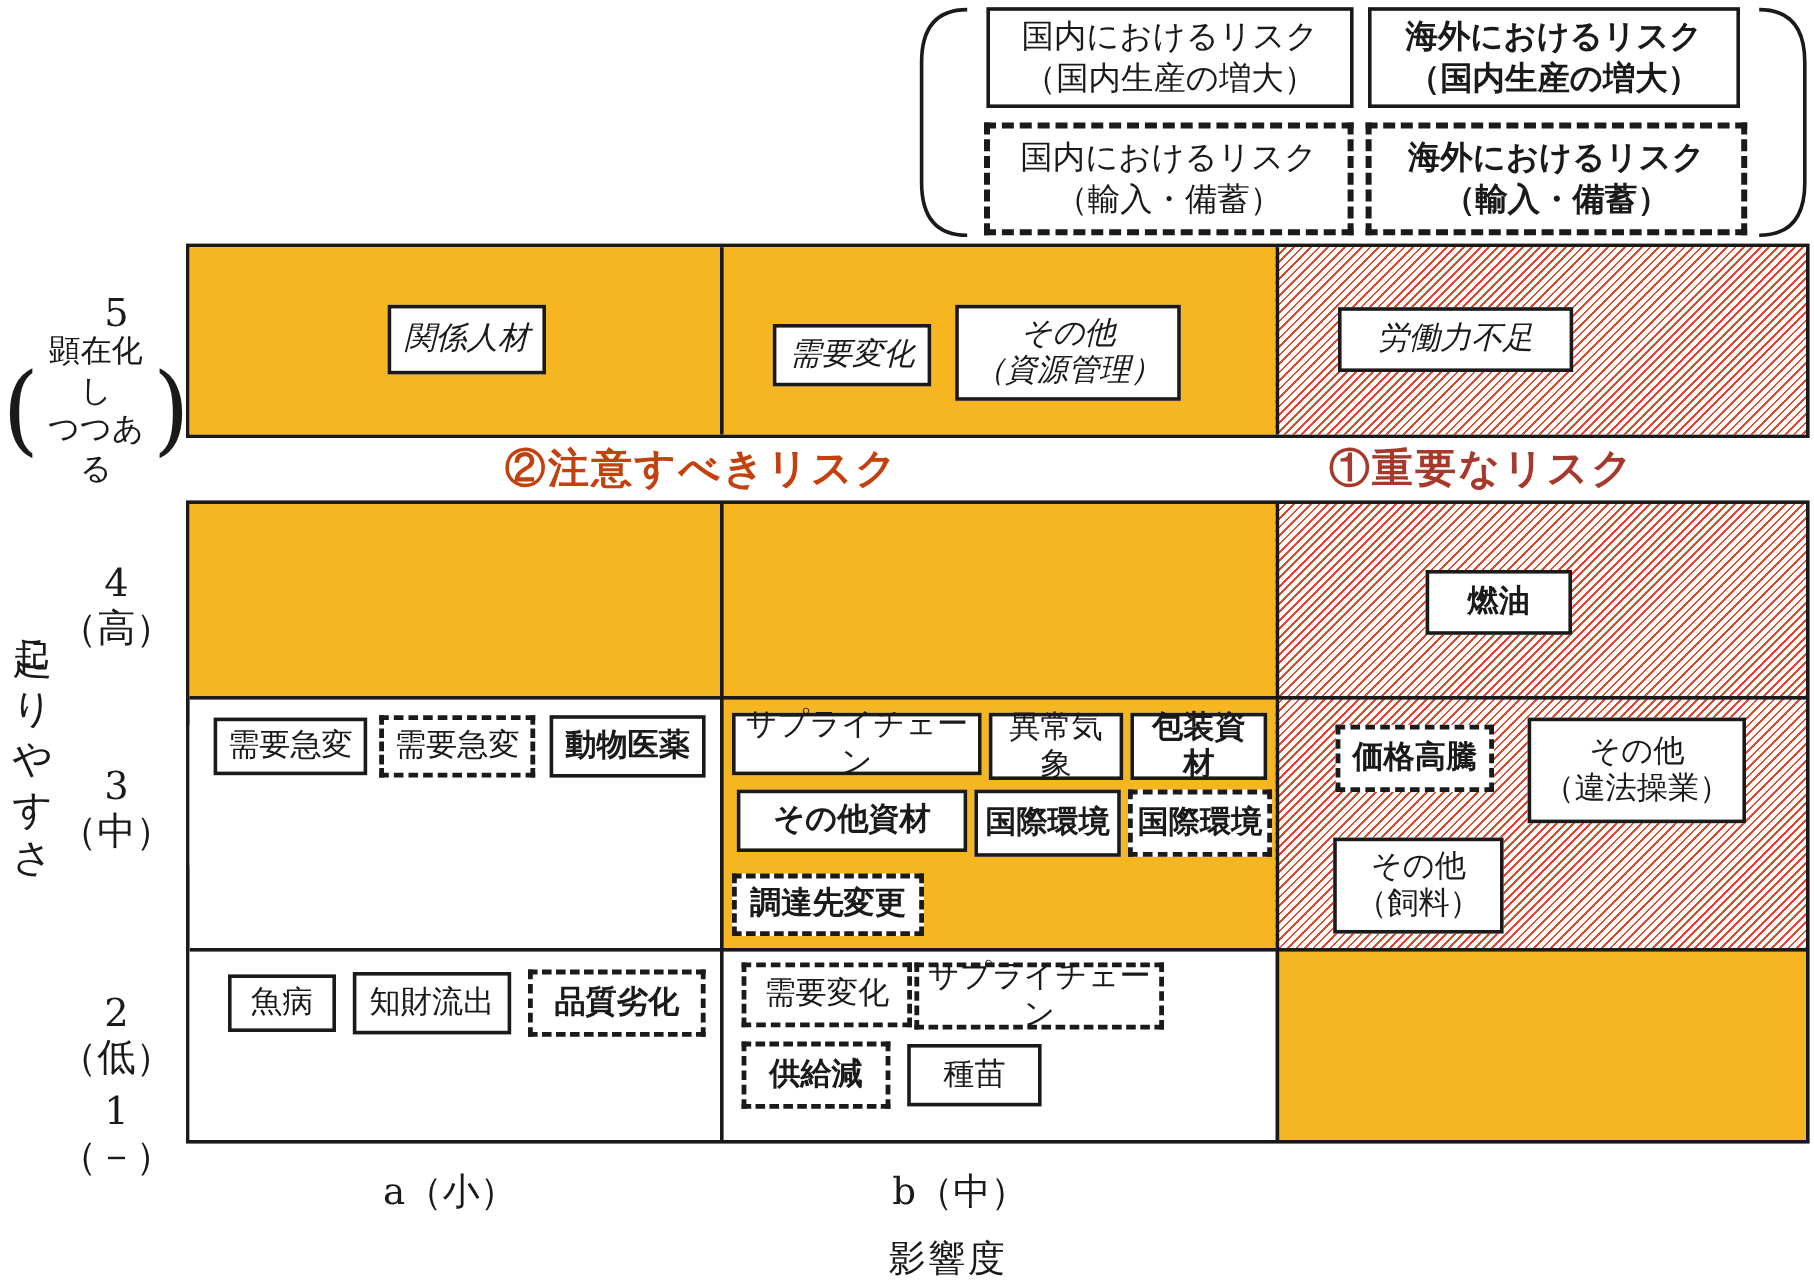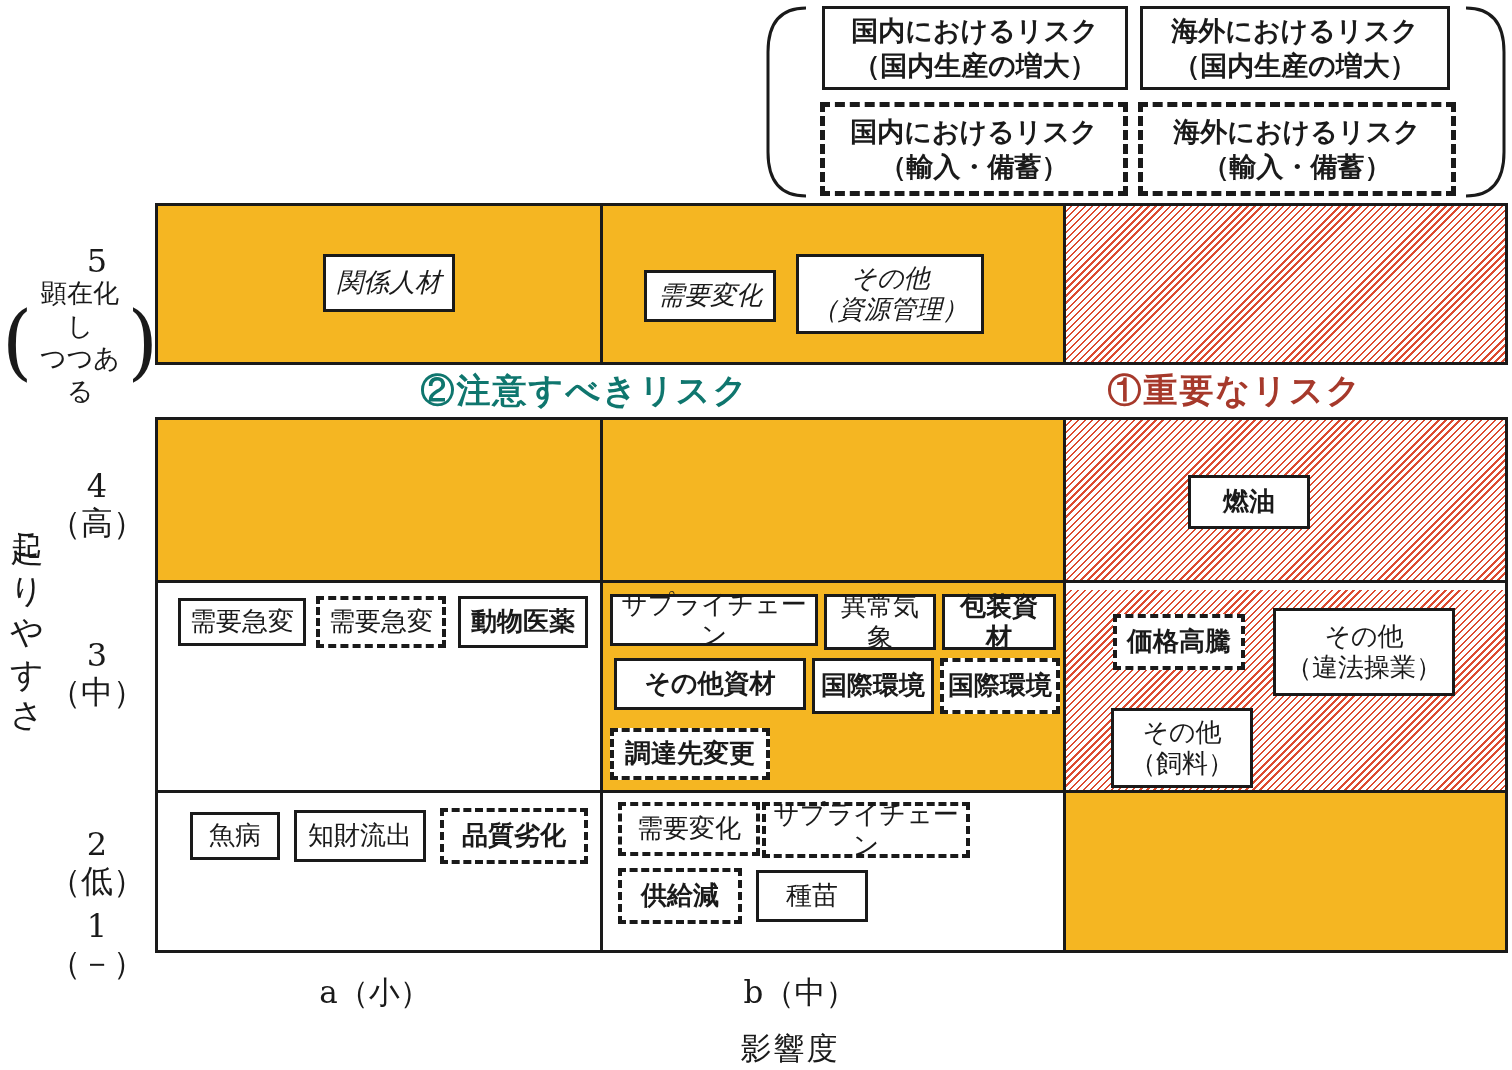--- a/index.html
+++ b/index.html
@@ -4,21 +4,21 @@
 <style>
   html,body{margin:0;padding:0;background:#fff;}
   #canvas{
     position:relative;width:1512px;height:1070px;background:#fff;overflow:hidden;
     font-family:"DejaVu Serif","Liberation Serif",serif;color:#1a1a1a;
   }
   
   #legend{position:absolute;left:760px;top:2px;width:752px;height:198px;}
   .legend-box{
     position:absolute;display:flex;flex-direction:column;align-items:center;justify-content:center;
-    background:#fff;text-align:center;font-size:27px;line-height:1.3;box-sizing:border-box;font-weight:bold;
+    background:#fff;text-align:center;font-size:27px;line-height:1.3;box-sizing:border-box;
   }
   .legend-box.solid{border:3px solid #1a1a1a;}
   .legend-box.dashed{border:5px dashed #1a1a1a;}
   .legend-box.bold{font-weight:700;}
   
   .band{position:absolute;border:3px solid #1a1a1a;box-sizing:border-box;background:#fff;}
   #row5-band{left:155px;top:203px;width:1353px;height:162px;font-style:italic;}
   #main-grid{left:155px;top:417px;width:1353px;height:536px;}
   .cell{position:absolute;box-sizing:border-box;}
   .bg-orange{background:#F5B622;}
@@ -28,21 +28,21 @@
   
   .box{
     position:absolute;background:#fff;border:3px solid #1a1a1a;box-sizing:border-box;
     display:flex;align-items:center;justify-content:center;text-align:center;
     font-size:26px;line-height:1.2;white-space:pre-line;z-index:5;padding:2px 4px;
   }
   .box.dashed{border:4px dashed #1a1a1a;}
   .box.bold{font-weight:700;}
   
   .zone-label{position:absolute;font-size:34px;font-weight:700;text-align:center;letter-spacing:2px;}
-  #zone-caution{left:420px;top:368px;width:330px;color:#0f766e;}
+  #zone-caution{left:420px;top:368px;width:330px;color:#c2410c;}
   #zone-important{left:1090px;top:368px;width:290px;color:#A6392B;}
   
   .ytick{position:absolute;left:37px;width:120px;text-align:center;font-size:32px;line-height:1.15;white-space:pre-line;}
   #ytick5-bracket{
     position:absolute;left:2px;top:296px;width:156px;height:92px;
     display:flex;align-items:center;justify-content:center;
   }
   #ytick5-bracket .paren{font-size:78px;font-weight:100;line-height:0.9;transform:scaleY(1.05);}
   #ytick5-bracket .note{font-size:26px;line-height:1.25;white-space:pre-line;text-align:center;}
   #y-title{
@@ -83,20 +83,21 @@
   <div id="row5-band" class="band">
     <div class="cell bg-orange" style="left:0;top:0;width:442px;height:156px;">
       <div class="box" style="left:165px;top:48px;width:132px;height:58px;">関係人材</div>
     </div>
     <div class="cell bg-orange" style="left:442px;top:0;width:463px;height:156px;">
       <div class="box" style="left:44px;top:64px;width:132px;height:52px;">需要変化</div>
       <div class="box" style="left:196px;top:48px;width:188px;height:80px;">その他
 （資源管理）</div>
     </div>
     <div class="cell bg-hatch" style="left:905px;top:0;width:442px;height:156px;">
+      <div class="box" style="left:52px;top:50px;width:196px;height:54px;">労働力不足</div>
     </div>
     <div class="vline" style="left:442px;"></div>
     <div class="vline" style="left:905px;"></div>
   </div>
 
   <div id="zone-caution" class="zone-label">②注意すべきリスク</div>
   <div id="zone-important" class="zone-label">①重要なリスク</div>
 
   <div id="main-grid" class="band">
 
@@ -113,21 +114,21 @@
     </div>
     <div class="cell bg-orange" style="left:442px;top:160px;width:463px;height:210px;">
       <div class="box" style="left:10px;top:14px;width:208px;height:52px;">サプライチェーン</div>
       <div class="box" style="left:224px;top:14px;width:112px;height:56px;">異常気象</div>
       <div class="box bold" style="left:342px;top:14px;width:114px;height:56px;">包装資材</div>
       <div class="box bold" style="left:14px;top:78px;width:192px;height:52px;">その他資材</div>
       <div class="box bold" style="left:212px;top:78px;width:122px;height:56px;">国際環境</div>
       <div class="box dashed bold" style="left:340px;top:78px;width:120px;height:56px;">国際環境</div>
       <div class="box dashed bold" style="left:10px;top:148px;width:160px;height:52px;">調達先変更</div>
     </div>
-    <div class="cell bg-hatch" style="left:905px;top:160px;width:442px;height:210px;margin-top:10px;">
+    <div class="cell bg-hatch" style="left:905px;top:160px;width:442px;height:210px;">
       <div class="box dashed bold" style="left:50px;top:24px;width:132px;height:56px;">価格高騰</div>
       <div class="box" style="left:210px;top:18px;width:182px;height:88px;">その他
 （違法操業）</div>
       <div class="box" style="left:48px;top:118px;width:142px;height:80px;">その他
 （飼料）</div>
     </div>
 
     <div class="cell" style="left:0;top:370px;width:442px;height:160px;background:#fff;">
       <div class="box" style="left:32px;top:22px;width:90px;height:48px;">魚病</div>
       <div class="box" style="left:136px;top:20px;width:132px;height:52px;">知財流出</div>

